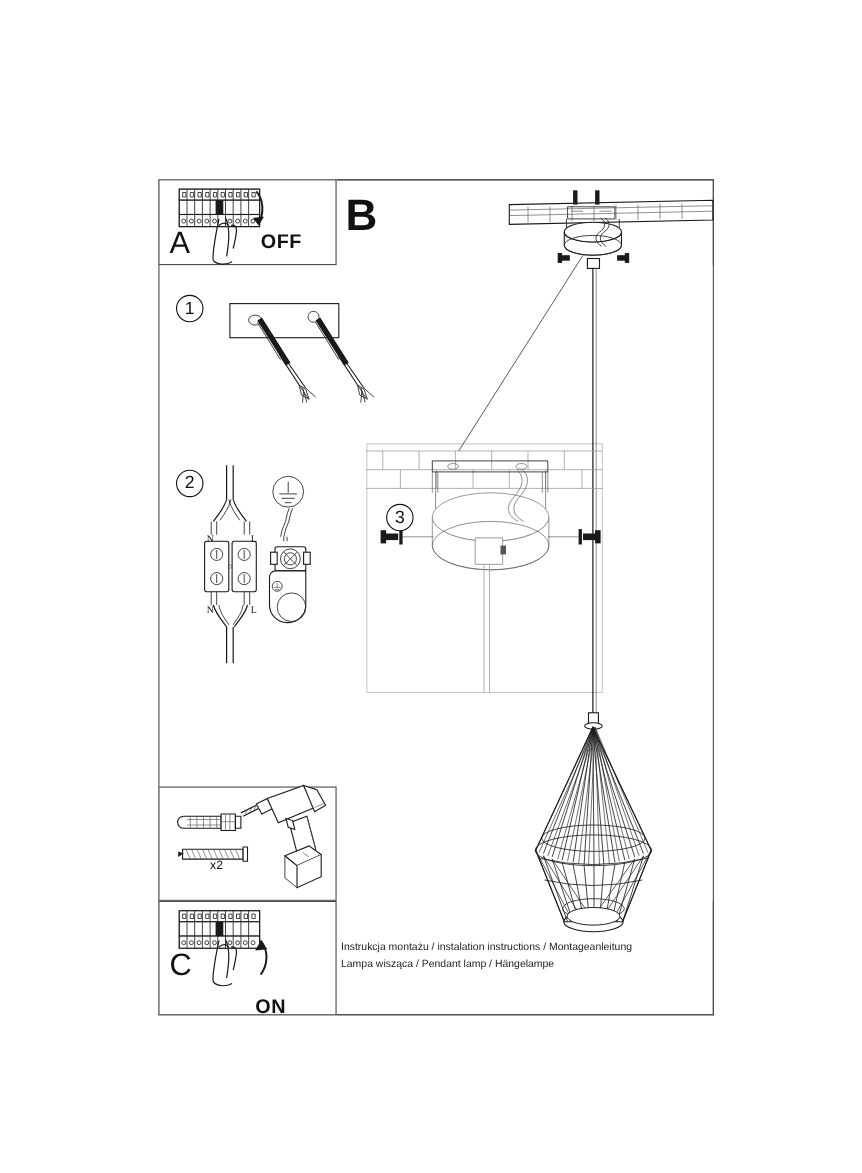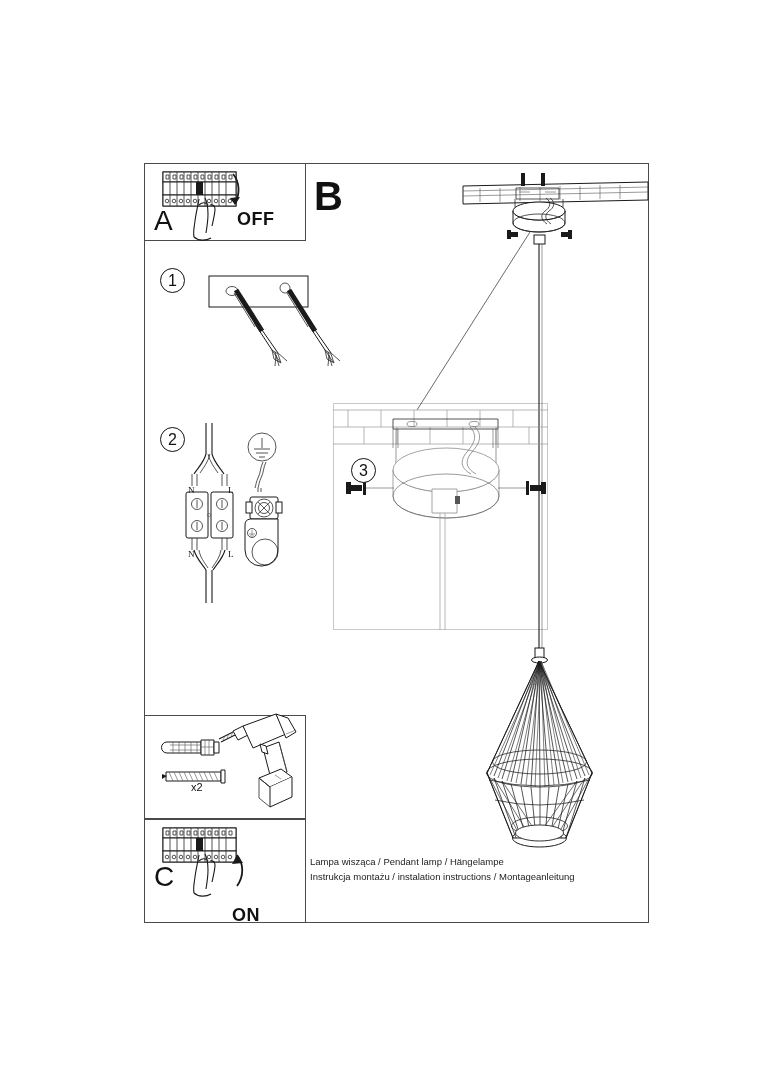--- a/index.html
+++ b/index.html
@@ -487,17 +487,17 @@
   <div class="step-num step-3">3</div>
 
   <div class="nl nl-n-top">N</div>
   <div class="nl nl-l-top">L</div>
   <div class="nl nl-n-bot">N</div>
   <div class="nl nl-l-bot">L</div>
 
   <div class="x2">x2</div>
 
   <div class="caption">
+    <div>Instrukcja montażu / instalation instructions / Montageanleitung</div>
     <div>Lampa wisząca / Pendant lamp / Hängelampe</div>
-    <div>Instrukcja montażu / instalation instructions / Montageanleitung</div>
   </div>
 
 </div>
 
 </body></html>

